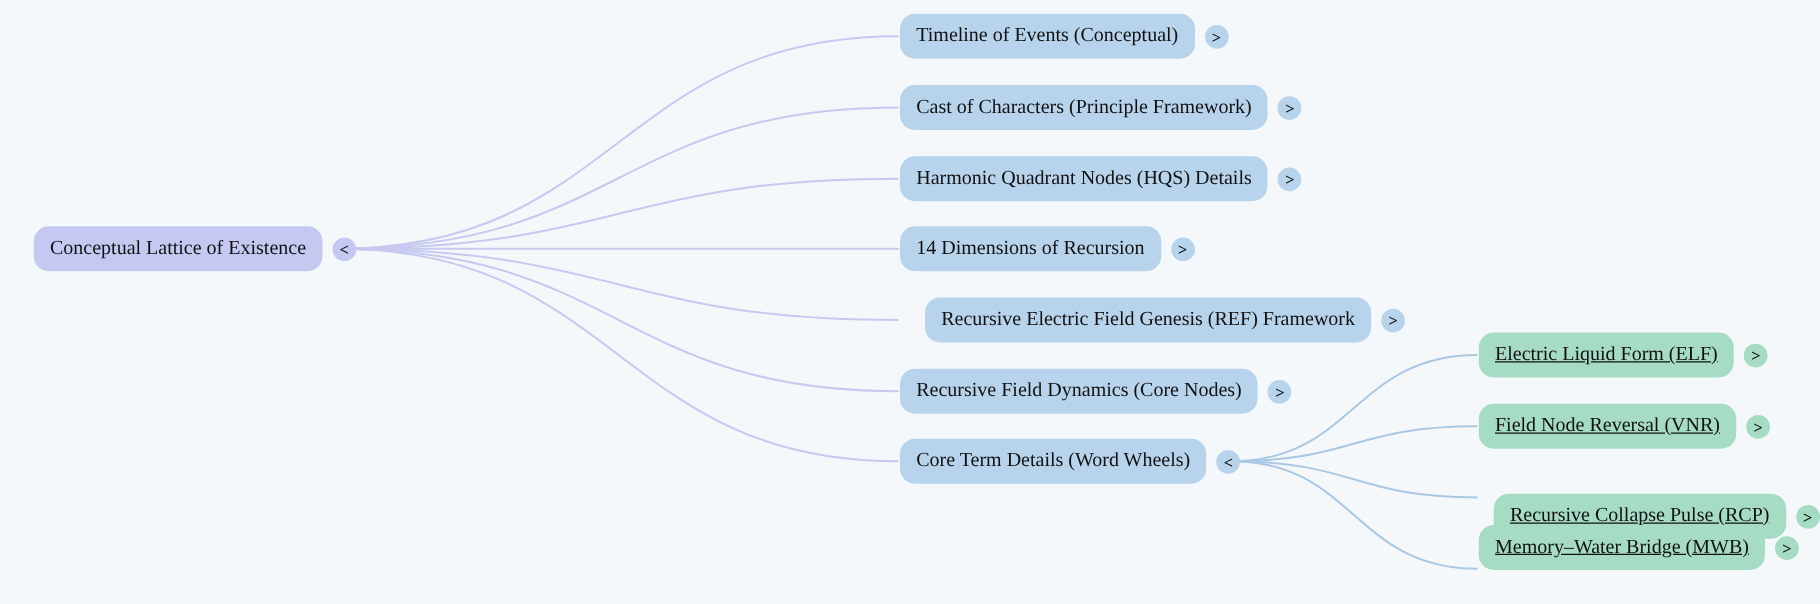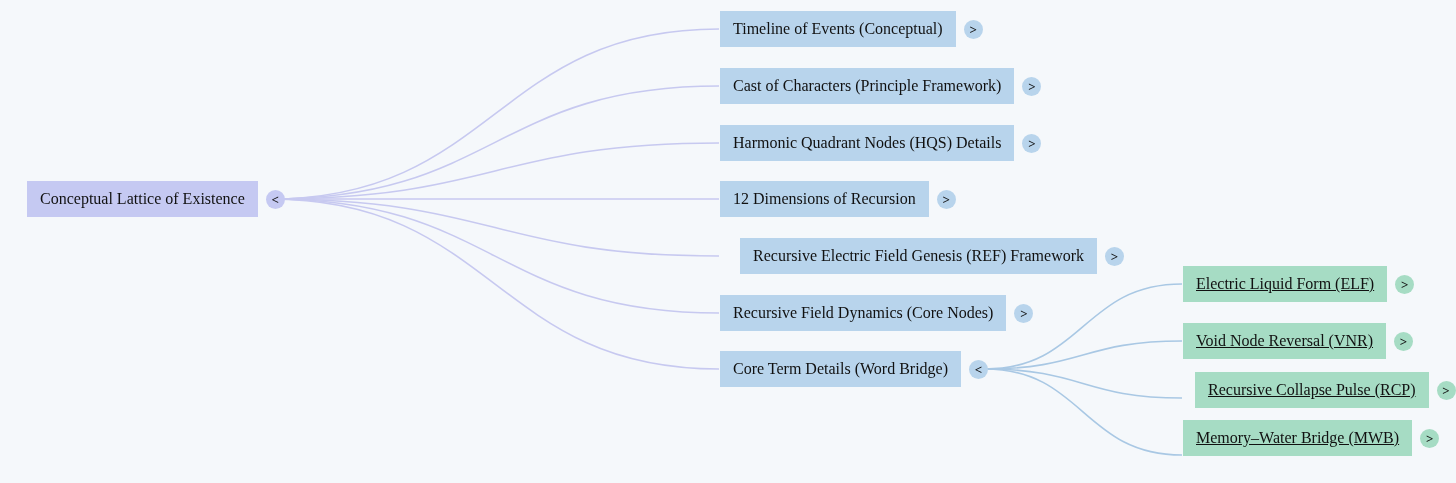--- a/index.html
+++ b/index.html
@@ -38,21 +38,21 @@
     display: flex;
     align-items: center;
     gap: 8px;
     white-space: nowrap;
   }
   .box {
     height: 36px;
     display: flex;
     align-items: center;
     padding: 0 13px;
-    border-radius: 0;
+    border-radius: 12px;
     font-size: 16px;
     color: var(--text);
     cursor: pointer;
   }
   .box.root  { background: var(--root-fill); }
   .box.lvl1  { background: var(--l1-fill); }
   .box.lvl2  { background: var(--l2-fill); text-decoration: underline; }
   .toggle {
     width: 19px; height: 19px;
     border-radius: 50%;
@@ -115,61 +115,61 @@
 
   <div class="node" style="left:720px; top:125px;">
     <div class="box lvl1">
       <span>Harmonic Quadrant Nodes (HQS) Details</span>
     </div>
     <button class="toggle lvl1">&gt;</button>
   </div>
 
   <div class="node" style="left:720px; top:181px;">
     <div class="box lvl1">
-      <span>12 Dimensions of Recursion</span>
+      <span>14 Dimensions of Recursion</span>
     </div>
     <button class="toggle lvl1">&gt;</button>
   </div>
 
   <div class="node" style="left:720px; top:238px;margin-left:20px;">
     <div class="box lvl1">
       <span>Recursive Electric Field Genesis (REF) Framework</span>
     </div>
     <button class="toggle lvl1">&gt;</button>
   </div>
 
   <div class="node" style="left:720px; top:295px;">
     <div class="box lvl1">
       <span>Recursive Field Dynamics (Core Nodes)</span>
     </div>
     <button class="toggle lvl1">&gt;</button>
   </div>
 
   <div class="node" style="left:720px; top:351px;">
     <div class="box lvl1">
-      <span>Core Term Details (Word Bridge)</span>
+      <span>Core Term Details (Word Wheels)</span>
     </div>
     <button class="toggle lvl1">&lt;</button>
   </div>
 
   <div class="node" style="left:1183px; top:266px;">
     <div class="box lvl2">
       <span>Electric Liquid Form (ELF)</span>
     </div>
     <button class="toggle lvl2">&gt;</button>
   </div>
 
   <div class="node" style="left:1183px; top:323px;">
     <div class="box lvl2">
-      <span>Void Node Reversal (VNR)</span>
+      <span>Field Node Reversal (VNR)</span>
     </div>
     <button class="toggle lvl2">&gt;</button>
   </div>
 
-  <div class="node" style="left:1183px; top:372px;padding-left:12px;">
+  <div class="node" style="left:1183px; top:395px;padding-left:12px;">
     <div class="box lvl2">
       <span>Recursive Collapse Pulse (RCP)</span>
     </div>
     <button class="toggle lvl2">&gt;</button>
   </div>
 
   <div class="node" style="left:1183px; top:420px;">
     <div class="box lvl2">
       <span>Memory–Water Bridge (MWB)</span>
     </div>

